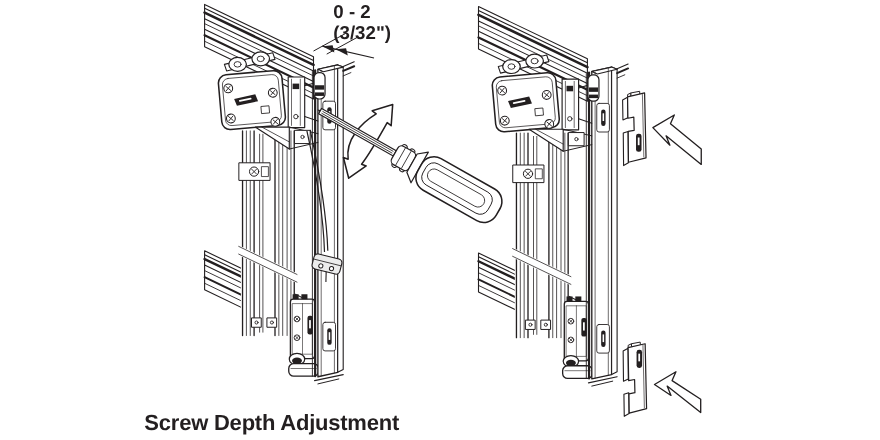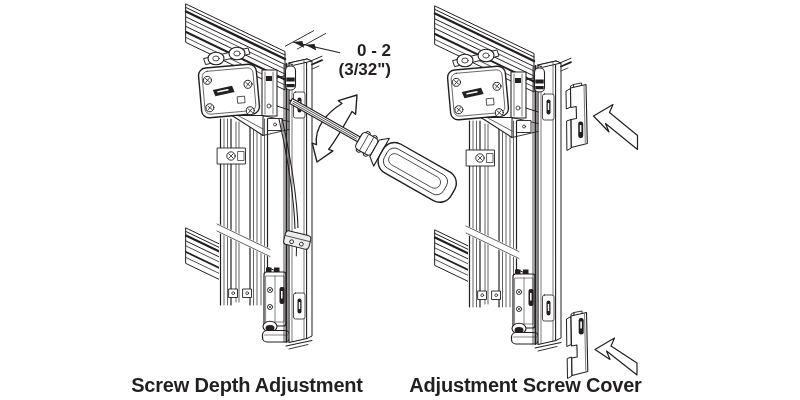--- a/index.html
+++ b/index.html
@@ -6,21 +6,21 @@
   .canvas{
     position:relative;width:800px;height:400px;background:#ffffff;overflow:hidden;
     font-family:"Liberation Sans", sans-serif;color:#231f20;
   }
   .caption{
     position:absolute;font-weight:bold;font-size:20px;letter-spacing:-0.2px;
     text-align:center;color:#231f20;white-space:nowrap;
   }
   .dim-label{
     position:absolute;font-weight:bold;font-size:17px;line-height:19px;
-    text-align:right;color:#231f20;margin-top:40px;
+    text-align:left;color:#231f20;
   }
   svg{position:absolute;left:0;top:0;}
 </style>
 </head>
 <body>
 
 <div class="canvas">
 
   <svg width="800" height="400" viewBox="0 0 800 400">
     <defs>
@@ -241,14 +241,13 @@
       <path d="M595,349.5 L614.5,338 L611,346 L637,363 L637,375 L606.5,351 L610,359.5 Z" fill="#ffffff" stroke="#231f20" stroke-width="1.2" stroke-linejoin="round"></path>
     </g>
   </svg>
 
   <div class="dim-label" style="left:303px;top:1px;width:88px;">
     <div>0 - 2</div>
     <div>(3/32")</div>
   </div>
 
   <div class="caption" style="left:127px;top:374px;width:240px;">Screw Depth Adjustment</div>
-  <div class="caption" style="left:403px;top:374px;width:245px;">Adjustment Screw Cover</div>
 </div>
 
 </body></html>

